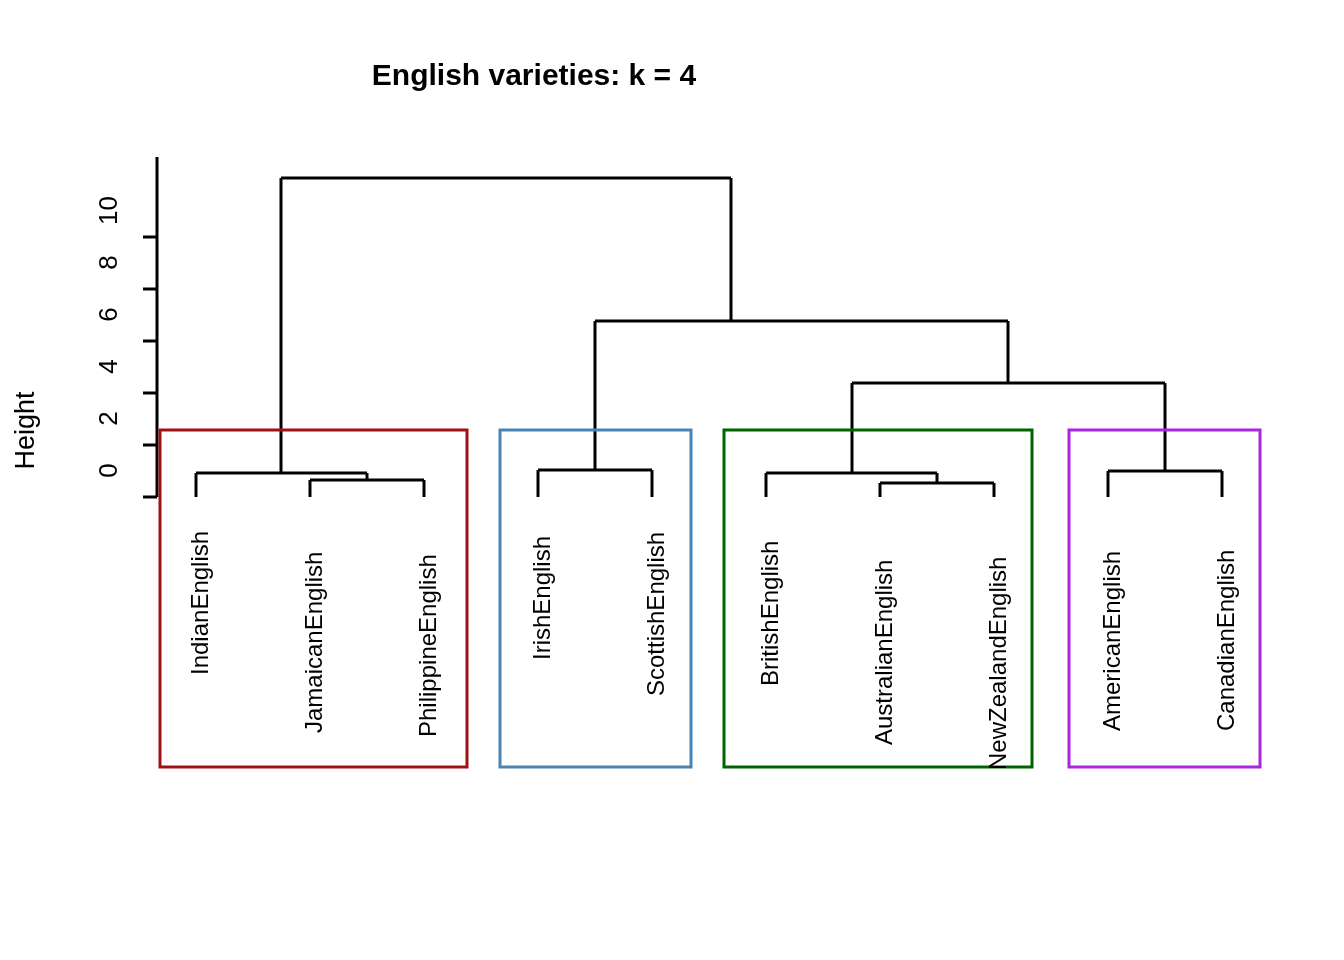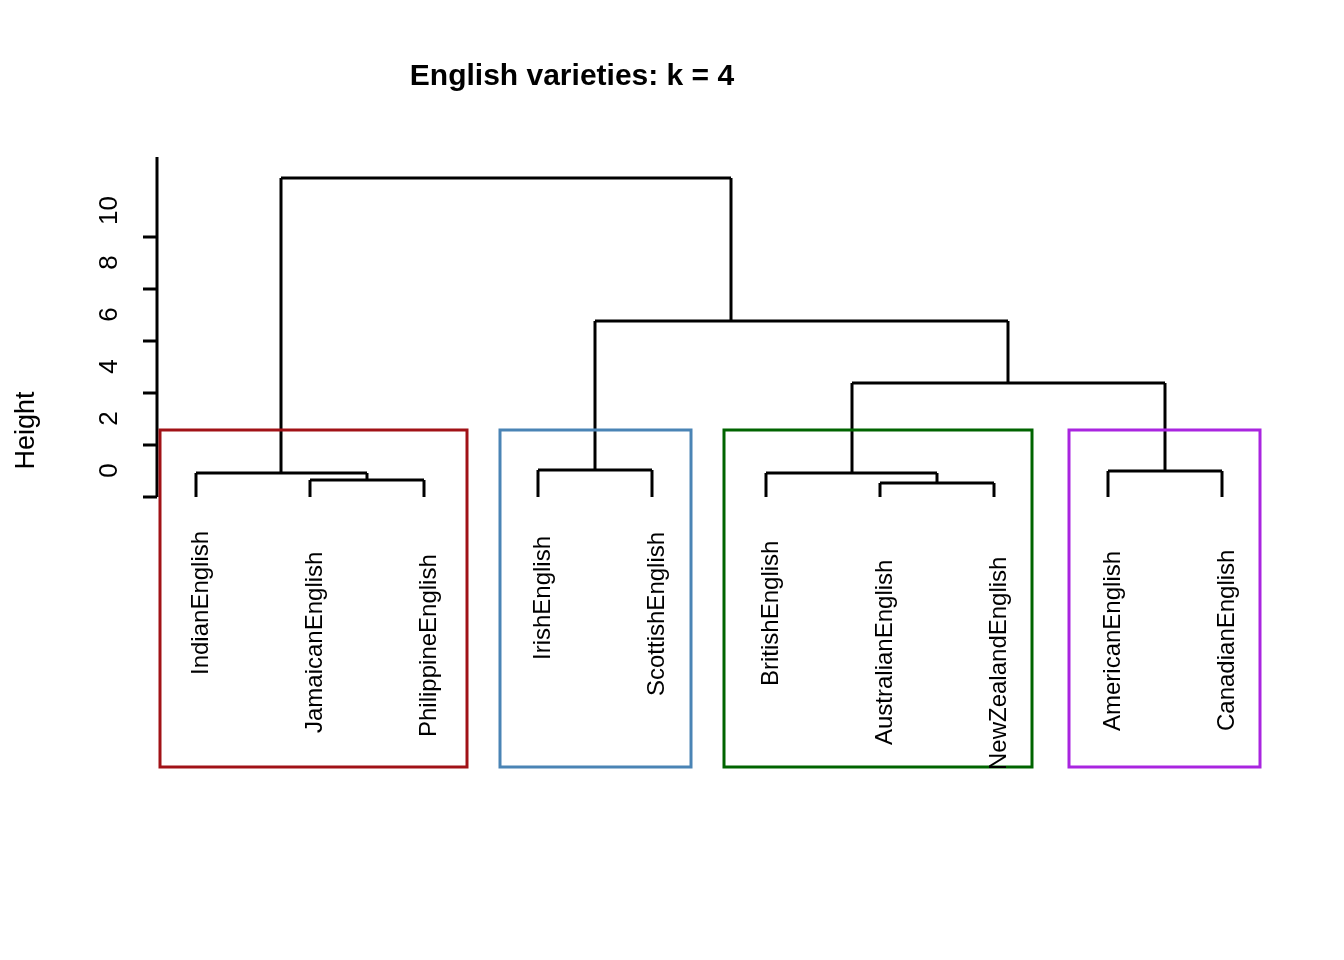--- a/index.html
+++ b/index.html
@@ -23,21 +23,20 @@
     position: absolute;
     top: 58px;
     left: 0;
     width: 1068px;
     text-align: center;
     font-size: 30px;
     font-weight: bold;
     color: #000000;
     letter-spacing: 0px;
     white-space: nowrap;
-    padding-left: 38px;
   }
   #y-axis-label {
     position: absolute;
     left: 0px;
     top: 0px;
     width: 40px;
     height: 960px;
     pointer-events: none;
   }
   #y-axis-label span {

